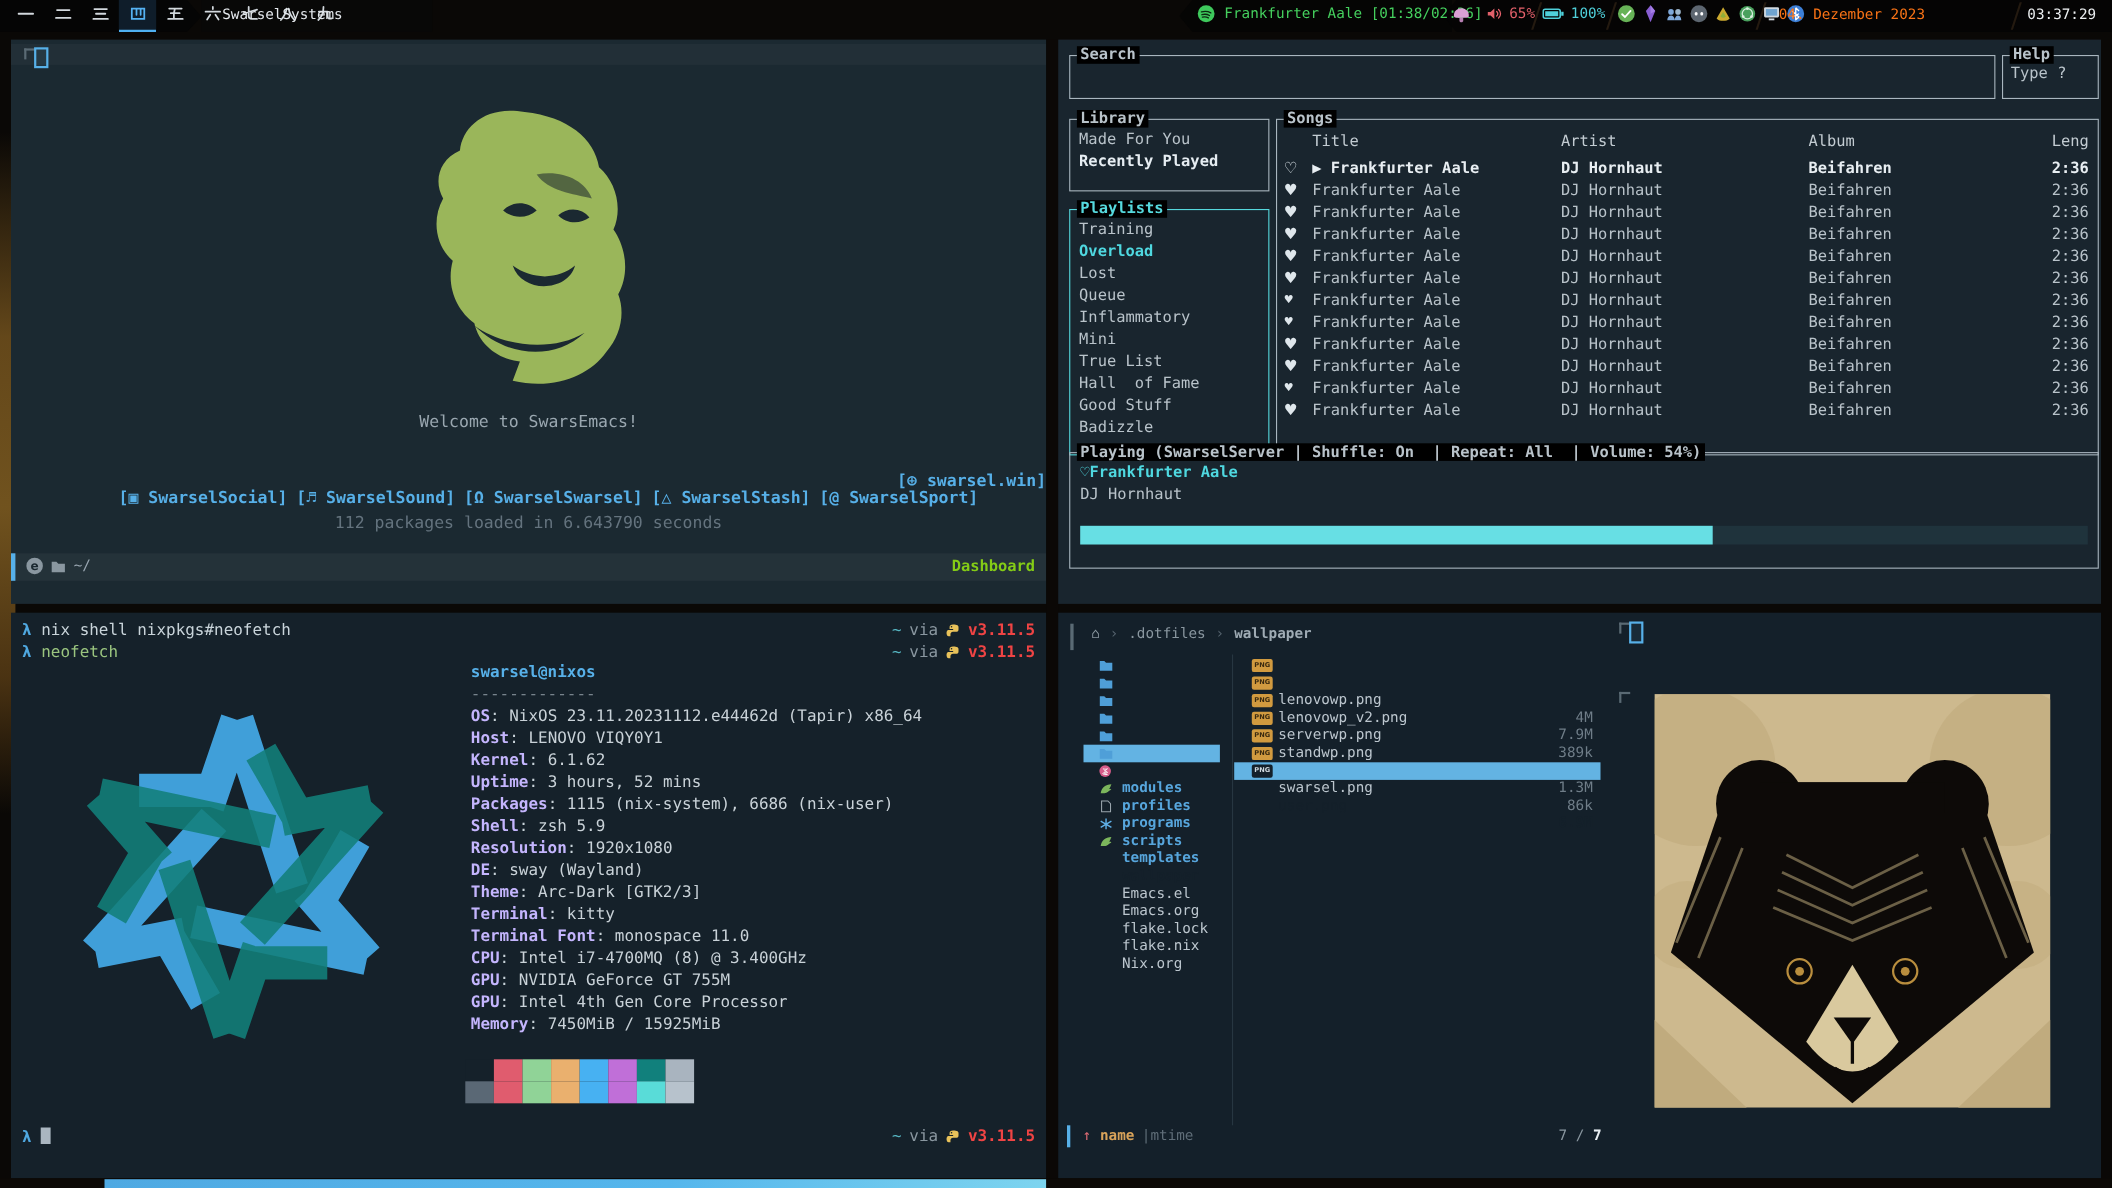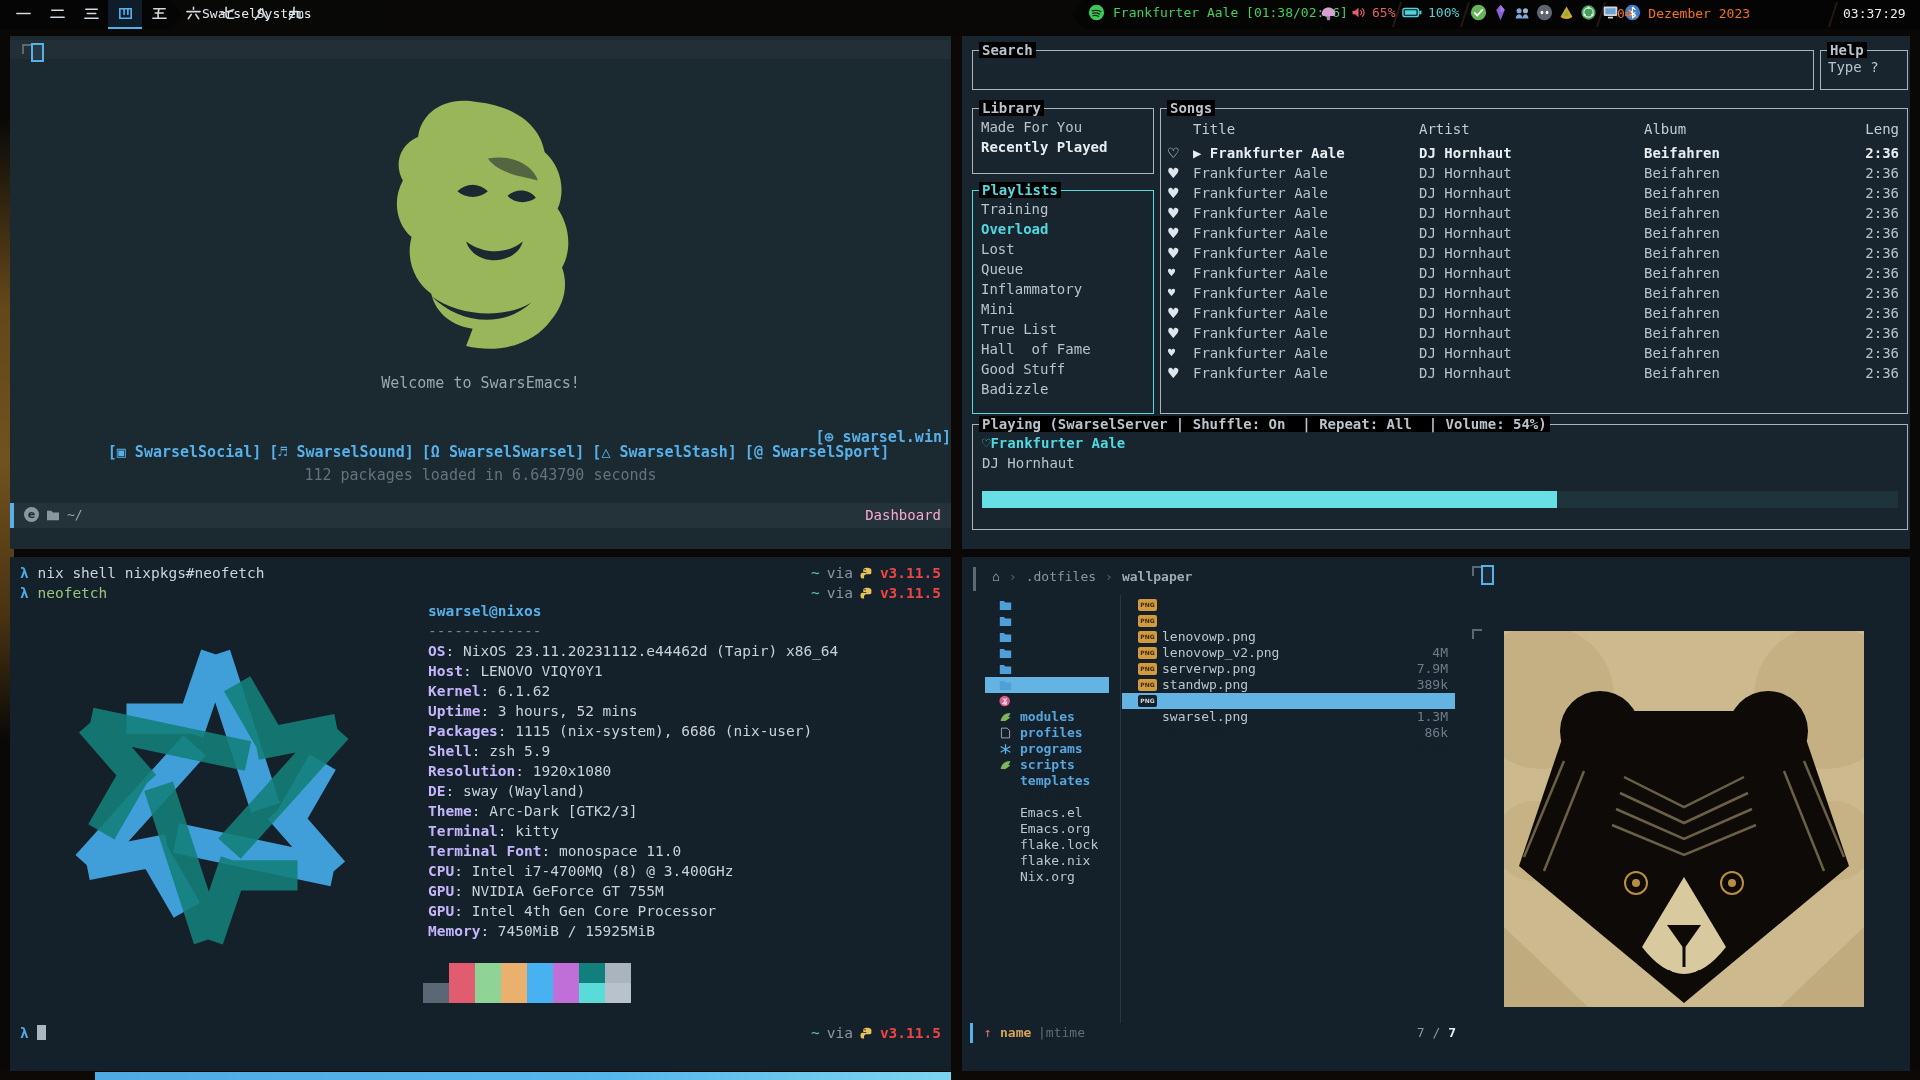--- a/index.html
+++ b/index.html
@@ -47,35 +47,35 @@
   #emacs .hband{position:absolute;left:0;top:4px;width:100%;height:19px;background:rgba(255,255,255,.03);}
   #dash-logo{position:absolute;left:358px;top:52px;width:218px;height:272px;}
   #welcome{position:absolute;left:0;top:338px;width:100%;text-align:center;color:#9aa7b0;font-size:15px;}
   #dash-buttons{position:absolute;left:0;top:371px;width:100%;text-align:center;color:#57b0e8;font-weight:bold;font-size:15px;white-space:pre;}
   #dash-buttons span{margin:0 4px;}
   #dash-link{position:absolute;left:0;top:392px;width:100%;text-align:right;color:#57b0e8;font-weight:bold;font-size:15px;}
   #dash-load{position:absolute;left:0;top:430px;width:100%;text-align:center;color:#64737e;font-size:15px;}
   #modeline{position:absolute;left:0;top:467px;width:100%;height:25px;background:rgba(255,255,255,.045);}
   #modeline .mbar{position:absolute;left:0;top:0;width:4px;height:25px;background:#57b0e8;}
   #modeline .micons{position:absolute;left:14px;top:4px;display:flex;gap:7px;align-items:center;color:#9aa7b2;font-size:13px;}
-  #modeline .right{position:absolute;right:10px;top:4px;color:#f9a8d4;font-weight:normal;font-size:14px;}
+  #modeline .right{position:absolute;right:10px;top:4px;color:#84cc16;font-weight:bold;font-size:14px;}
   .ebadge{width:15px;height:15px;border-radius:50%;background:#8a97a0;color:#1b2931;font-size:11px;font-weight:bold;
     display:inline-flex;align-items:center;justify-content:center;font-family:"DejaVu Sans",sans-serif;}
   
   .tbox{position:absolute;border:1px solid #a9b6bf;}
   .tbox>.blabel{position:absolute;top:-9px;left:6px;background:#000000;padding:0 3px;color:#b9c3ca;white-space:pre;font-weight:bold;}
   .tbox.cyan{border-color:#56d9de;}
   .tbox.cyan>.blabel{color:#56d9de;}
   #box-search{left:10px;top:14px;width:840px;height:38px;}
   #box-help{left:858px;top:14px;width:86px;height:38px;}
   #help-text{position:absolute;left:7px;top:8px;color:#b9c3ca;}
   #box-library{left:10px;top:72px;width:180px;height:64px;}
   #box-playlists{left:10px;top:154px;width:180px;height:222px;}
   #box-songs{left:198px;top:72px;width:746px;height:304px;}
-  #box-playing{left:10px;top:388px;width:934px;height:104px;}
+  #box-playing{left:10px;top:375px;width:934px;height:104px;}
   .tlist{position:absolute;left:8px;top:8px;right:4px;}
   .tlist .row{height:20px;line-height:20px;white-space:pre;}
   .row.bold{font-weight:bold;color:#e6edf2;}
   .row.cyan-sel{font-weight:bold;color:#4fd8e0;}
   #songs-head{position:absolute;left:0;top:12px;width:100%;height:20px;color:#c3ccd2;}
   .col-title{position:absolute;left:32px;text-align:center;}
   .col-artist{position:absolute;left:258px;}
   .col-album{position:absolute;left:483px;}
   .col-len{position:absolute;right:8px;text-align:right;}
   #songs-rows{position:absolute;left:0;top:34px;width:100%;}

